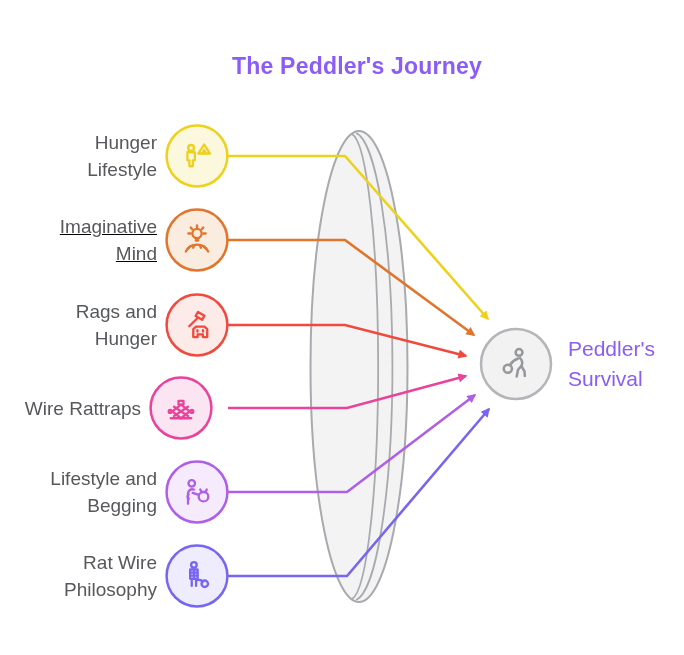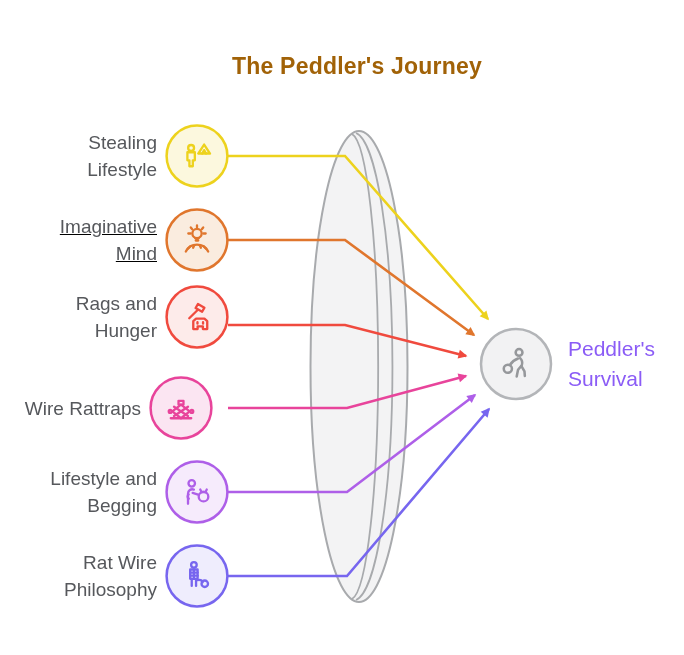--- a/index.html
+++ b/index.html
@@ -3,21 +3,21 @@
 <meta charset="utf-8">
 <style>
   html,body { margin:0; padding:0; background:#ffffff; }
   .stage {
     position:relative; width:684px; height:655px; background:#ffffff;
     font-family:"Liberation Sans", sans-serif; overflow:hidden;
   }
   .title {
     position:absolute; top:53px; left:0; width:100%; box-sizing:border-box;
     padding-left:30px; text-align:center;
-    font-size:23px; font-weight:bold; color:#a16207; letter-spacing:.2px;
+    font-size:23px; font-weight:bold; color:#8b5cf6; letter-spacing:.2px;
   }
   .overlay { position:absolute; left:0; top:0; }
   .row { position:absolute; display:flex; align-items:center; justify-content:flex-end; width:205px; height:66px; }
   .row-label { width:132px; text-align:right; font-size:19px; line-height:27px; color:#56585C; }
   .badge { margin-left:7px; flex:0 0 auto; }
   .target-group { position:absolute; left:479px; top:327px; display:flex; align-items:center; }
   .target-label { margin-left:15px; width:100px; font-size:21px; line-height:30px; color:#8b5cf6; }
   svg .ic { fill:none; stroke-width:1.5; stroke-linecap:round; stroke-linejoin:round; }
 </style>
 </head>
@@ -57,21 +57,21 @@
 
     <polyline points="228,156 345,156 488,319" fill="none" stroke-width="2.6" marker-end="url(#ah0)" stroke="#EDD21D"></polyline>
     <polyline points="228,240 345,240 474,335" fill="none" stroke-width="2.6" marker-end="url(#ah1)" stroke="#E0762D"></polyline>
     <polyline points="228,325 345,325 466,356" fill="none" stroke-width="2.6" marker-end="url(#ah2)" stroke="#F04A3E"></polyline>
     <polyline points="228,408 347,408 466,376" fill="none" stroke-width="2.6" marker-end="url(#ah3)" stroke="#E8449B"></polyline>
     <polyline points="228,492 347,492 475,395" fill="none" stroke-width="2.6" marker-end="url(#ah4)" stroke="#AE5FE8"></polyline>
     <polyline points="228,576 347,576 489,409" fill="none" stroke-width="2.6" marker-end="url(#ah5)" stroke="#7766EF"></polyline>
   </svg>
 
   <div class="row" style="left:25px; top:123px;">
-    <div class="row-label">Stealing Lifestyle</div>
+    <div class="row-label">Hunger Lifestyle</div>
     <svg class="badge" width="66" height="66">
       <circle cx="33" cy="33" r="30.4" stroke-width="2.5" stroke="#EDD21D" fill="#FCF8DE"></circle>
       <g class="ic" transform="translate(33,33) scale(1.55) translate(-12,-12)" stroke="#EDD21D">
         <circle cx="8.2" cy="6.8" r="1.9"></circle>
         <path d="M5.8 9.6 h4.8 v5.2 h-1.3 v3.8 h-2.2 v-3.8 H5.8 z"></path>
         <path d="M12.8 10.4 L16.6 4.6 L20.4 10.4 Z"></path>
         <path d="M15.4 10.4 L16.6 8.2 L17.8 10.4"></path>
       </g>
     </svg>
   </div>
@@ -83,21 +83,21 @@
       <g class="ic" transform="translate(33,33) scale(1.55) translate(-12,-12)" stroke="#E0762D">
         <circle cx="12" cy="7.8" r="3"></circle>
         <path d="M10.9 10.9 h2.2 M11.2 12.4 h1.6"></path>
         <path d="M12 2.6 V4 M8 3.9 l.9 1.1 M16 3.9 l-.9 1.1 M6.4 7.8 H7.9 M16.1 7.8 h1.5"></path>
         <path d="M4.8 19.4 C6.4 16.2 9 15 12 15 c3 0 5.6 1.2 7.2 4.4"></path>
         <path d="M7.6 16.2 L6.2 17.6 M16.4 16.2 L17.8 17.6 M10.3 15.3 L9.5 17 M13.7 15.3 L14.5 17"></path>
       </g>
     </svg>
   </div>
 
-  <div class="row" style="left:25px; top:284px;">
+  <div class="row" style="left:25px; top:292px;">
     <div class="row-label">Rags and Hunger</div>
     <svg class="badge" width="66" height="66">
       <circle cx="33" cy="33" r="30.4" stroke-width="2.5" stroke="#F04A3E" fill="#FDEBEA"></circle>
       <g class="ic" transform="translate(33,33) scale(1.55) translate(-12,-12)" stroke="#F04A3E">
         <path d="M12.6 3.6 l4.2 2.4 -1.5 2.6 -4.2 -2.4 z"></path>
         <path d="M12.4 7.5 L7 12.8"></path>
         <path d="M9.6 19.8 v-5.2 l1.8-1.6 h5.4 l1.8 1.6 v5.2 h-2.8 v-1.8 h-3.4 v1.8 z"></path>
         <path d="M12.3 15.4 v.9 M15.9 15.4 v.9"></path>
       </g>
     </svg>

